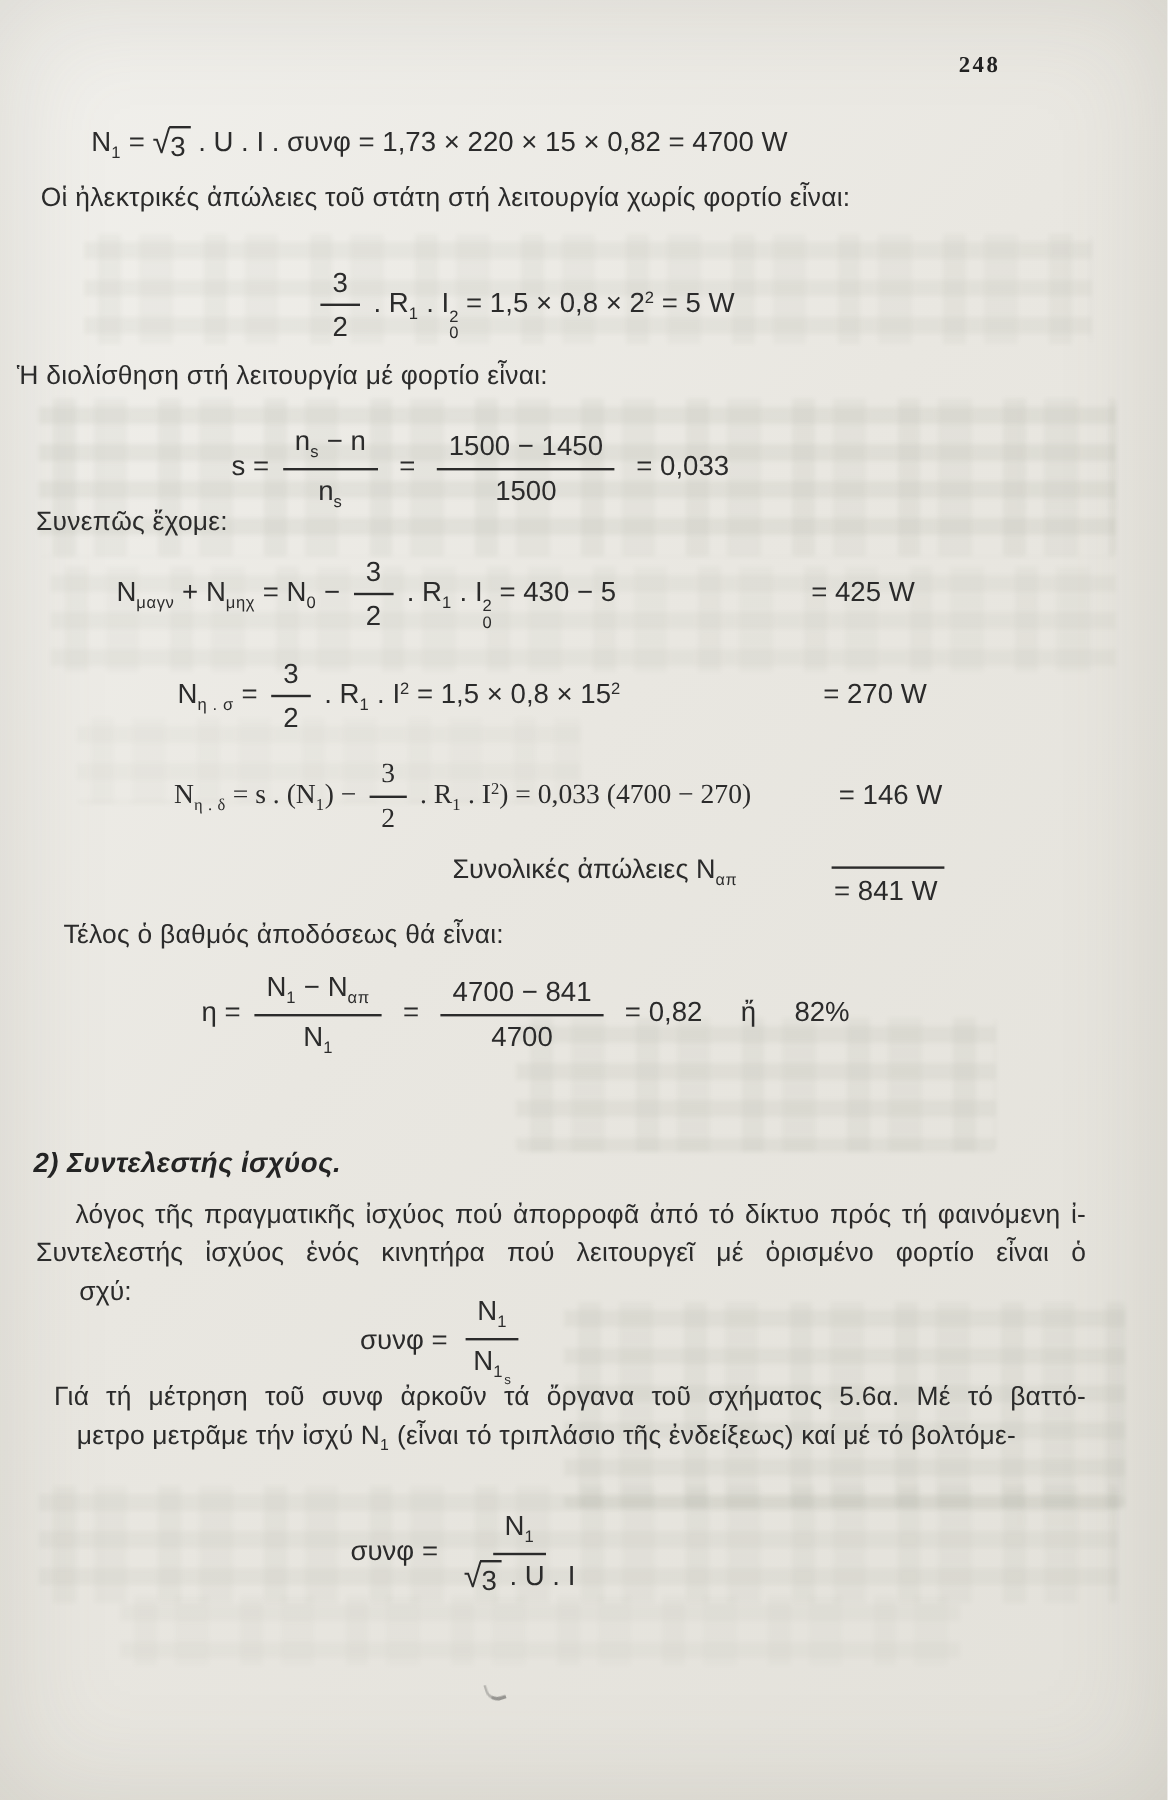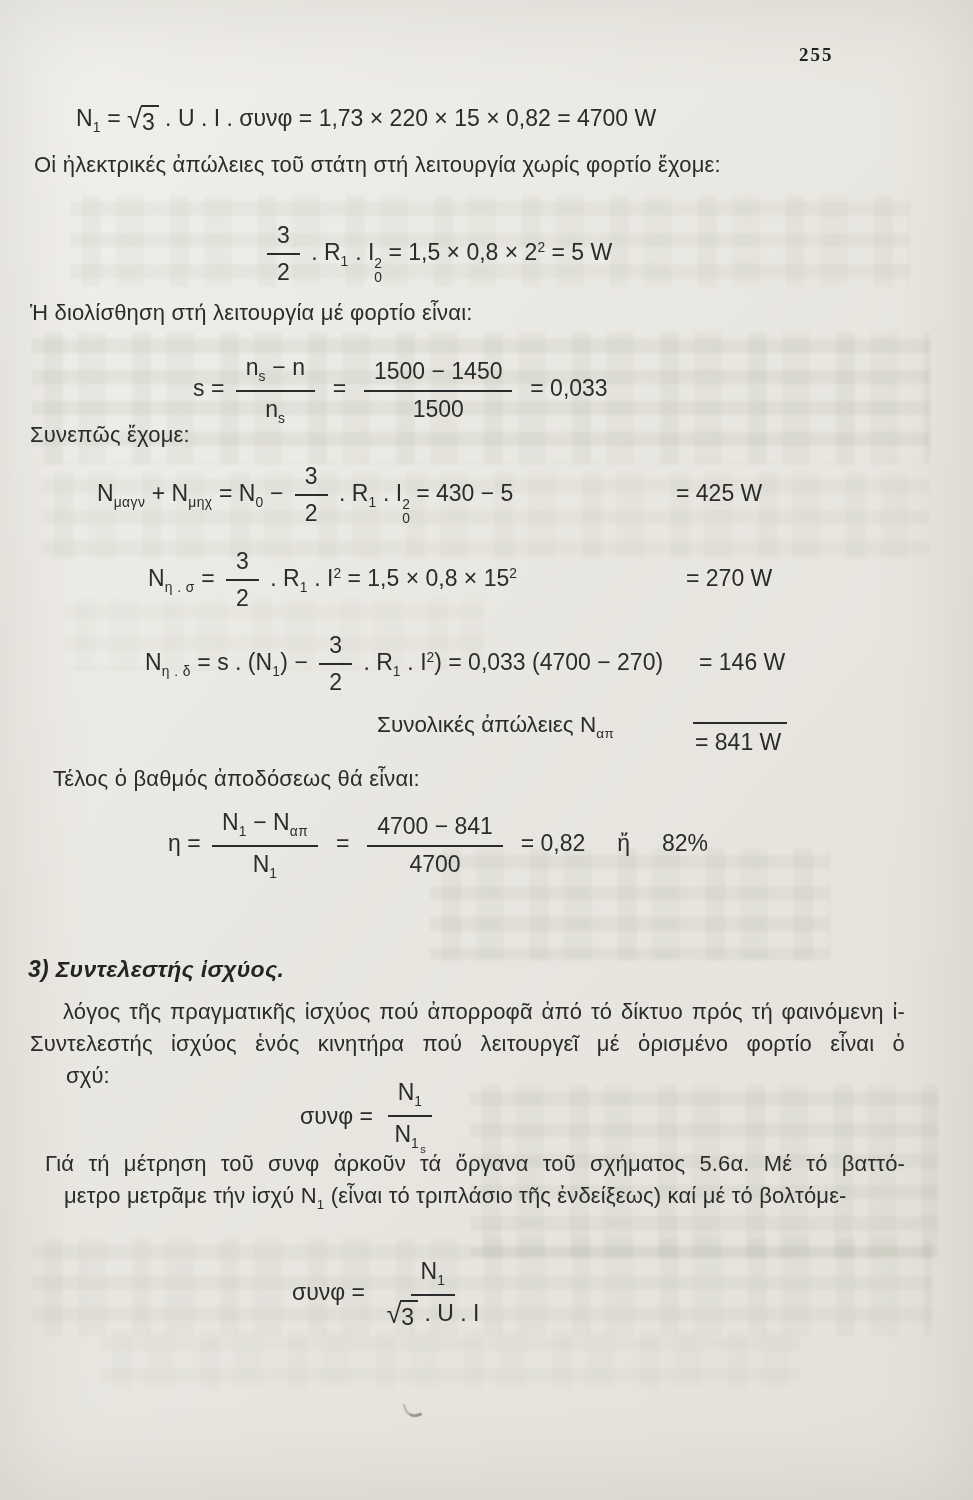--- a/index.html
+++ b/index.html
@@ -96,51 +96,51 @@
 
   <div class="ghost" style="left:70px;top:195px;width:840px;height:92px;opacity:.32;"></div>
   <div class="ghost" style="left:32px;top:332px;width:898px;height:132px;opacity:.42;"></div>
   <div class="ghost" style="left:42px;top:472px;width:888px;height:88px;opacity:.28;"></div>
   <div class="ghost" style="left:64px;top:598px;width:420px;height:72px;opacity:.18;"></div>
   <div class="ghost" style="left:430px;top:848px;width:400px;height:112px;opacity:.36;"></div>
   <div class="ghost" style="left:470px;top:1085px;width:468px;height:172px;opacity:.36;"></div>
   <div class="ghost" style="left:32px;top:1238px;width:900px;height:98px;opacity:.30;"></div>
   <div class="ghost" style="left:100px;top:1330px;width:700px;height:58px;opacity:.20;"></div>
 
-  <div class="page-number">255</div>
+  <div class="page-number">248</div>
 
   <div class="formula" style="left:76px;top:105px;">N<span class="tsub">1</span> = <span class="tsqrt"><span class="trad">√</span><span class="trand">3</span></span> . U . I . συνφ = 1,73 × 220 × 15 × 0,82 = 4700 W</div>
 
-  <div class="para" style="left:34px;top:152px;">Οἱ ἠλεκτρικές ἀπώλειες τοῦ στάτη στή λειτουργία χωρίς φορτίο ἔχομε:</div>
+  <div class="para" style="left:34px;top:152px;">Οἱ ἠλεκτρικές ἀπώλειες τοῦ στάτη στή λειτουργία χωρίς φορτίο εἶναι:</div>
 
   <div class="formula" style="left:262px;top:222px;"><span class="tfrac"><span class="tnum">3</span><span class="tden">2</span></span> . R<span class="tsub">1</span> . I<span class="tstk"><span class="ts-a">2</span><span class="ts-b">0</span></span> = 1,5 × 0,8 × 2<span class="tsup">2</span> = 5 W</div>
 
-  <div class="para" style="left:30px;top:300px;">Ἡ διολίσθηση στή λειτουργία μέ φορτίο εἶναι:</div>
+  <div class="para" style="left:14px;top:300px;">Ἡ διολίσθηση στή λειτουργία μέ φορτίο εἶναι:</div>
 
   <div class="formula" style="left:193px;top:354px;">s = <span class="tfrac"><span class="tnum">n<span class="tsub">s</span> − n</span><span class="tden">n<span class="tsub">s</span></span></span>  =  <span class="tfrac"><span class="tnum">1500 − 1450</span><span class="tden">1500</span></span>  = 0,033</div>
 
   <div class="para" style="left:30px;top:422px;">Συνεπῶς ἔχομε:</div>
 
   <div class="formula" style="left:97px;top:463px;">N<span class="tsub">μαγν</span> + N<span class="tsub">μηχ</span> = N<span class="tsub">0</span> − <span class="tfrac"><span class="tnum">3</span><span class="tden">2</span></span> . R<span class="tsub">1</span> . I<span class="tstk"><span class="ts-a">2</span><span class="ts-b">0</span></span> = 430 − 5</div>
   <div class="result" style="left:676px;top:480px;">= 425 W</div>
 
   <div class="formula" style="left:148px;top:548px;">N<span class="tsub">η . σ</span> = <span class="tfrac"><span class="tnum">3</span><span class="tden">2</span></span> . R<span class="tsub">1</span> . I<span class="tsup">2</span> = 1,5 × 0,8 × 15<span class="tsup">2</span></div>
   <div class="result" style="left:686px;top:565px;">= 270 W</div>
 
-  <div class="formula" style="left:145px;top:632px;">N<span class="tsub">η . δ</span> = s . (N<span class="tsub">1</span>) − <span class="tfrac"><span class="tnum">3</span><span class="tden">2</span></span> . R<span class="tsub">1</span> . I<span class="tsup">2</span>) = 0,033 (4700 − 270)</div>
+  <div class="formula" style="left:145px;top:632px;font-family:Liberation Serif, serif;">N<span class="tsub">η . δ</span> = s . (N<span class="tsub">1</span>) − <span class="tfrac"><span class="tnum">3</span><span class="tden">2</span></span> . R<span class="tsub">1</span> . I<span class="tsup">2</span>) = 0,033 (4700 − 270)</div>
   <div class="result" style="left:699px;top:649px;">= 146 W</div>
 
   <div class="formula" style="left:377px;top:712px;font-size:22.5px;">Συνολικές ἀπώλειες N<span class="tsub">απ</span></div>
   <div class="result result-total" style="left:693px;top:700px;">= 841 W</div>
 
   <div class="para" style="left:53px;top:766px;">Τέλος ὁ βαθμός ἀποδόσεως θά εἶναι:</div>
 
   <div class="formula" style="left:168px;top:809px;">η = <span class="tfrac"><span class="tnum">N<span class="tsub">1</span> − N<span class="tsub">απ</span></span><span class="tden">N<span class="tsub">1</span></span></span>  =  <span class="tfrac"><span class="tnum">4700 − 841</span><span class="tden">4700</span></span>  = 0,82     ἤ     82%</div>
 
-  <div class="heading" style="left:28px;top:956px;">3) Συντελεστής ἰσχύος.</div>
+  <div class="heading" style="left:28px;top:956px;">2) Συντελεστής ἰσχύος.</div>
 
   <div class="rpara p-def" style="left:30px;top:996px;width:875px;">
       <div class="rline">λόγος τῆς πραγματικῆς ἰσχύος πού ἀπορροφᾶ ἀπό τό δίκτυο πρός τή φαινόμενη ἰ-</div>
       <div class="rline">Συντελεστής ἰσχύος ἑνός κινητήρα πού λειτουργεῖ μέ ὁρισμένο φορτίο εἶναι ὁ</div>
       <div class="rline">σχύ:</div>
     </div>
 
   <div class="formula" style="left:300px;top:1079px;">συνφ = <span class="tfrac"><span class="tnum">N<span class="tsub">1</span></span><span class="tden">N<span class="tsub">1</span><span class="tsub2">s</span></span></span></div>
 
   <div class="rpara p-meas" style="left:28px;top:1148px;width:877px;">

